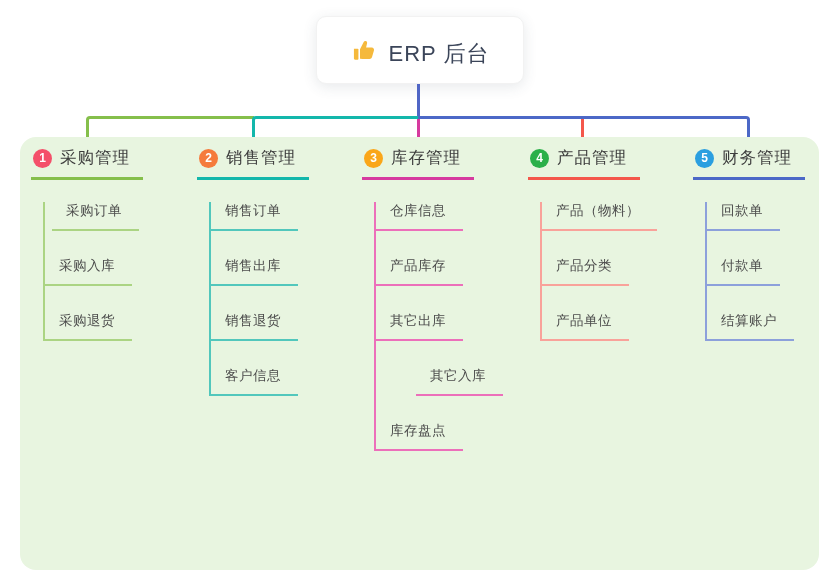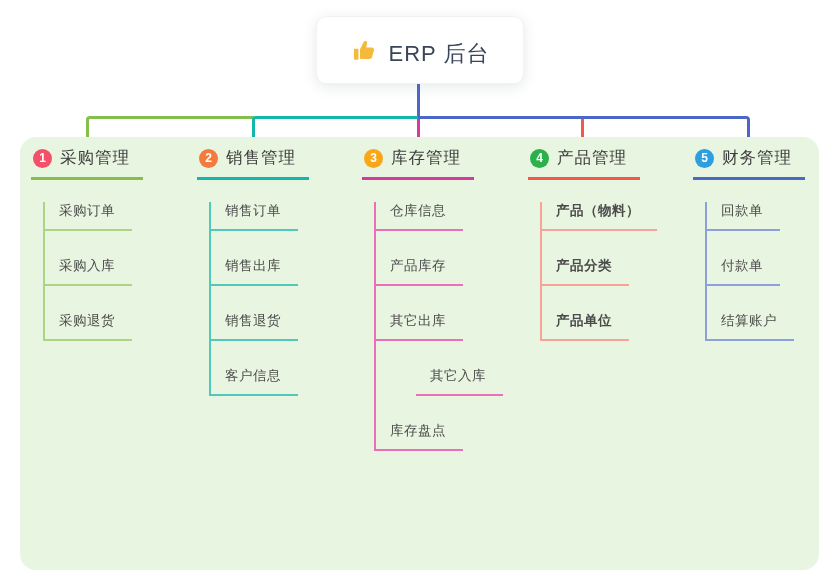--- a/index.html
+++ b/index.html
@@ -77,21 +77,21 @@
   <div class="line l-b4" style="background: rgb(244, 87, 75);"></div>
 
   <div class="panel" style="background: rgb(232, 245, 224);">
     <div id="branches">
   <div class="branch" style="left: 11px;">
     <div class="branch-title" style="border-bottom-color: rgb(133, 191, 75);">
       <span class="badge" style="background: rgb(244, 80, 106);">1</span>
       <span class="branch-label">采购管理</span>
     </div>
     <div class="branch-items" style="border-left-color: rgb(171, 212, 131);">
-            <div class="sub-item" style="border-bottom-color: rgb(171, 212, 131);">采购订单</div>
+            <div class="sub-item" style="border-bottom-color: rgb(171, 212, 131); margin-left: 7px;">采购订单</div>
             <div class="sub-item" style="border-bottom-color: rgb(171, 212, 131);">采购入库</div>
             <div class="sub-item" style="border-bottom-color: rgb(171, 212, 131);">采购退货</div>
           </div>
   </div>
 
   <div class="branch" style="left: 177px;">
     <div class="branch-title" style="border-bottom-color: rgb(19, 183, 171);">
       <span class="badge" style="background: rgb(245, 123, 60);">2</span>
       <span class="branch-label">销售管理</span>
     </div>
@@ -115,21 +115,21 @@
             <div class="sub-item" style="border-bottom-color: rgb(236, 111, 186); margin-left: 40px;">其它入库</div>
             <div class="sub-item" style="border-bottom-color: rgb(236, 111, 186);">库存盘点</div>
           </div>
   </div>
 
   <div class="branch" style="left: 508px;">
     <div class="branch-title" style="border-bottom-color: rgb(244, 87, 75);">
       <span class="badge" style="background: rgb(43, 176, 74);">4</span>
       <span class="branch-label">产品管理</span>
     </div>
-    <div class="branch-items" style="border-left-color: rgb(249, 162, 154); font-weight: bold;">
+    <div class="branch-items" style="border-left-color: rgb(249, 162, 154);">
             <div class="sub-item" style="border-bottom-color: rgb(249, 162, 154);">产品（物料）</div>
             <div class="sub-item" style="border-bottom-color: rgb(249, 162, 154);">产品分类</div>
             <div class="sub-item" style="border-bottom-color: rgb(249, 162, 154);">产品单位</div>
           </div>
   </div>
 
   <div class="branch" style="left: 673px;">
     <div class="branch-title" style="border-bottom-color: rgb(76, 104, 199);">
       <span class="badge" style="background: rgb(43, 159, 224);">5</span>
       <span class="branch-label">财务管理</span>

